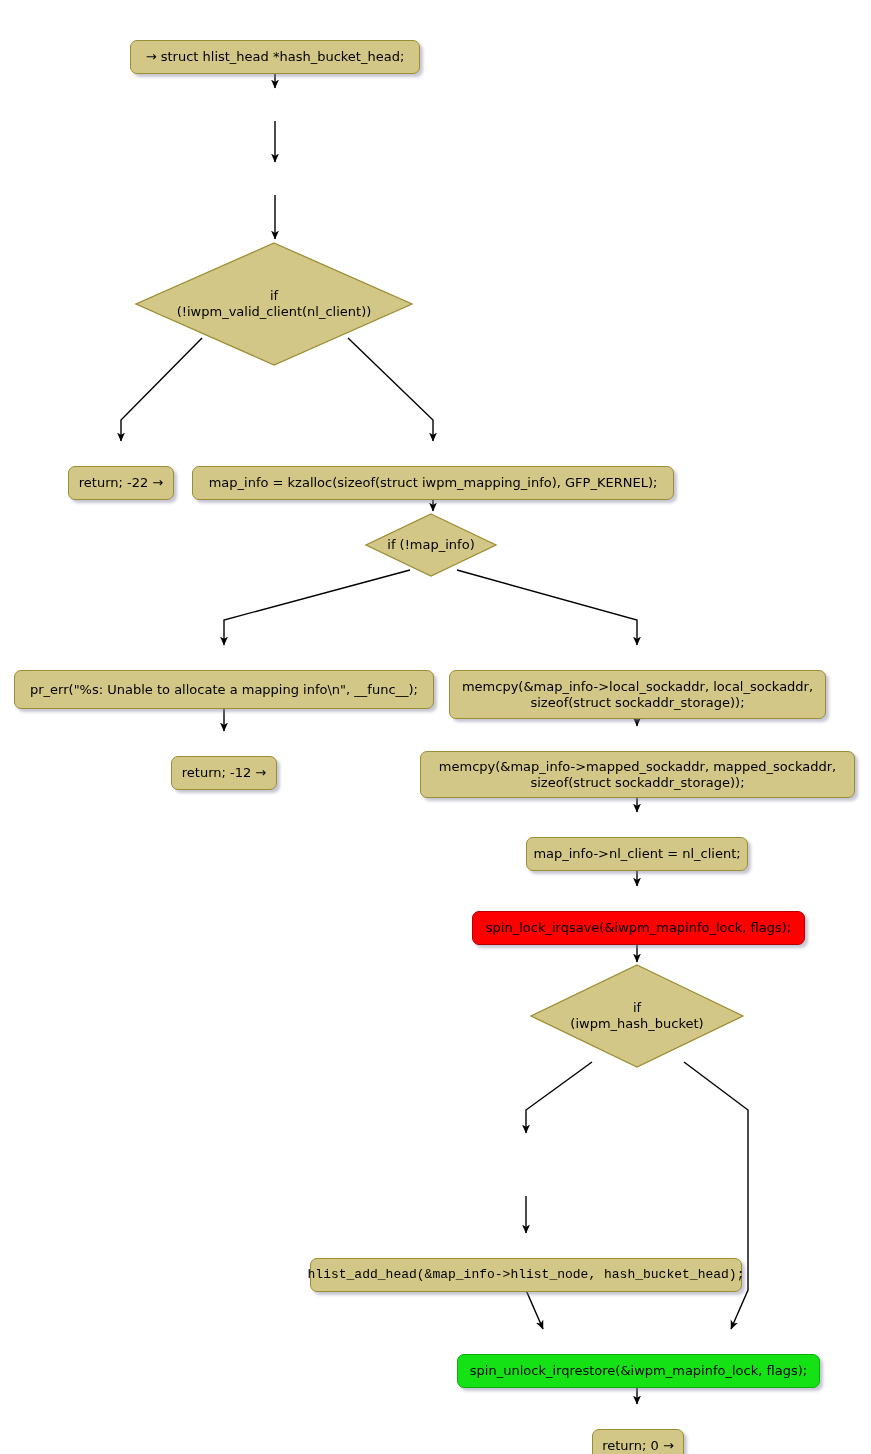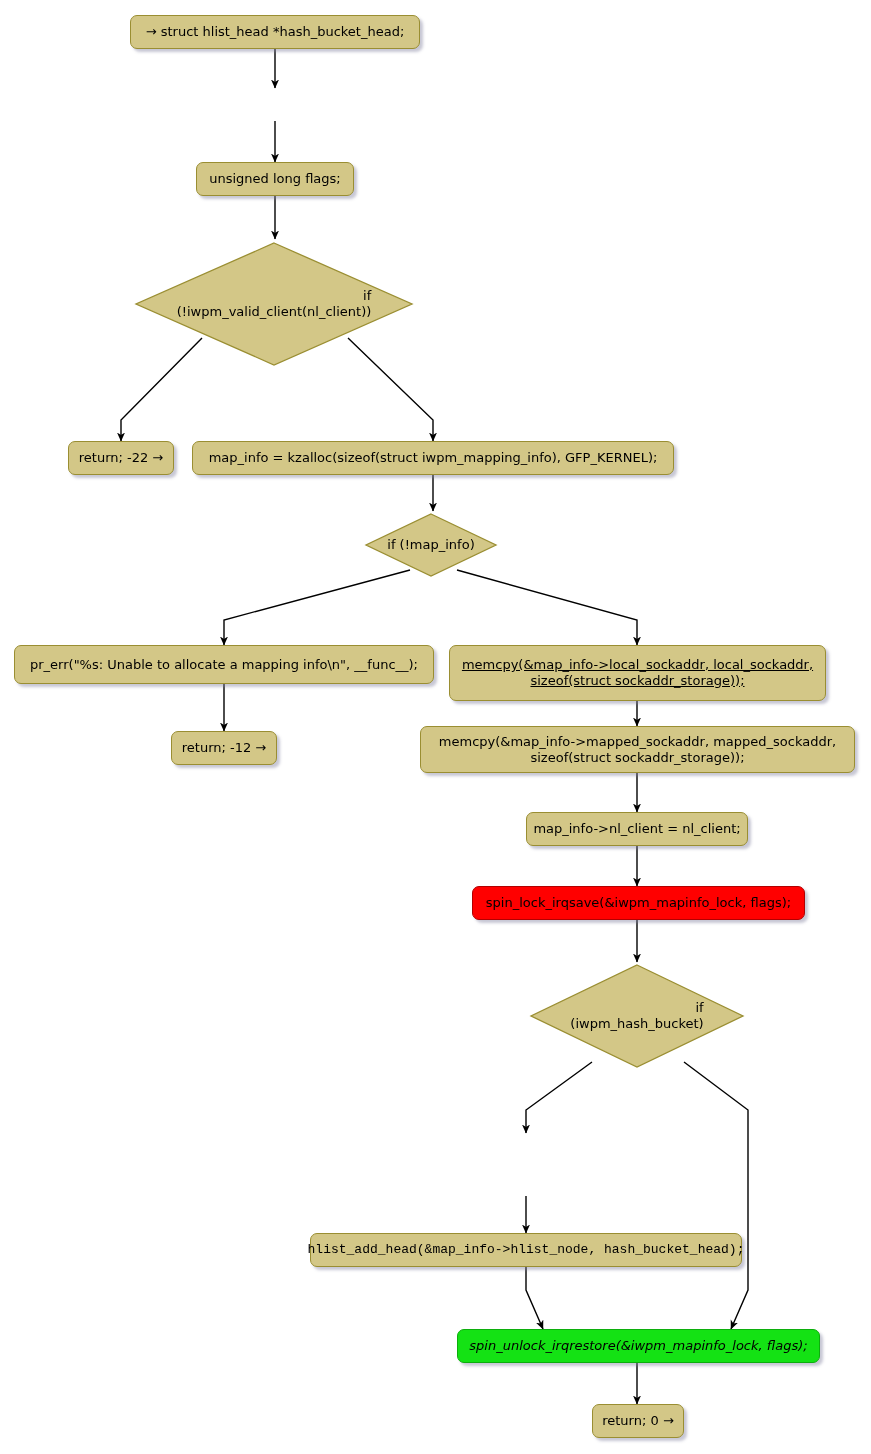--- a/index.html
+++ b/index.html
@@ -34,36 +34,36 @@
     text-align: center;
     font-size: 13px;
     line-height: 16px;
     color: #000000;
     white-space: pre;
     border-radius: 7px;
     border: 1.3px solid #9A8E32;
     background: #D3C787;
     box-shadow: 3px 3px 3px rgba(130,130,160,0.45);
     padding: 16px 9px;
+    margin-top: 25px;
   }
   .node.highlight-red {
     background: #FF0000;
     border-color: #B20000;
   }
   .node.highlight-green {
     background: #14E214;
     border-color: #0CAE0C;
-    font-style: italic;
   }
   .diamond {
     position: absolute;
     display: flex;
     align-items: center;
     justify-content: center;
-    text-align: right;
+    text-align: center;
     font-size: 13px;
     line-height: 16px;
     color: #000000;
     white-space: pre;
   }
   .diamond .dia-shape {
     position: absolute;
     left: 0;
     top: 0;
     width: 100%;
@@ -124,21 +124,20 @@
 
       <path d="M526,1266 L526,1290 L543,1329"></path>
 
       <path d="M637,1363 L637,1404"></path>
     </g>
   </svg>
 
   <div class="node terminal" style="left:130px; top:15px; width:290px; height:33px;">→ struct hlist_head *hash_bucket_head;</div>
 
 
-  <div class="node" style="left:196px; top:162px; width:158px; height:33px;">unsigned long flags;</div>
 
   <div class="diamond" style="left:133px; top:240px; width:282px; height:128px;">
     <svg class="dia-shape" viewBox="0 0 282 128" preserveAspectRatio="none">
       <polygon points="141,3 279,64 141,125 3,64" fill="#D3C787" stroke="#9A8E32" stroke-width="1.3"></polygon>
     </svg>
     <span class="dia-label">if
 (!iwpm_valid_client(nl_client))</span>
   </div>
 
   <div class="node terminal" style="left:68px; top:441px; width:106px; height:33px;">return; -22 →</div>
@@ -149,21 +148,21 @@
     <svg class="dia-shape" viewBox="0 0 134 66" preserveAspectRatio="none">
       <polygon points="67,2 132,33 67,64 2,33" fill="#D3C787" stroke="#9A8E32" stroke-width="1.3"></polygon>
     </svg>
     <span class="dia-label">if (!map_info)</span>
   </div>
 
   <div class="node" style="left:14px; top:645px; width:420px; height:39px;">pr_err("%s: Unable to allocate a mapping info\n", __func__);</div>
 
   <div class="node terminal" style="left:171px; top:731px; width:106px; height:33px;">return; -12 →</div>
 
-  <div class="node" style="left:449px; top:645px; width:377px; height:56px;text-decoration:underline;">memcpy(&amp;map_info-&gt;local_sockaddr, local_sockaddr,
+  <div class="node" style="left:449px; top:645px; width:377px; height:49px;">memcpy(&amp;map_info-&gt;local_sockaddr, local_sockaddr,
 sizeof(struct sockaddr_storage));</div>
 
   <div class="node" style="left:420px; top:726px; width:435px; height:47px;">memcpy(&amp;map_info-&gt;mapped_sockaddr, mapped_sockaddr,
 sizeof(struct sockaddr_storage));</div>
 
   <div class="node" style="left:526px; top:812px; width:222px; height:32px;">map_info-&gt;nl_client = nl_client;</div>
 
   <div class="node highlight-red" style="left:472px; top:886px; width:333px; height:34px;">spin_lock_irqsave(&amp;iwpm_mapinfo_lock, flags);</div>
 
   <div class="diamond" style="left:528px; top:962px; width:218px; height:108px;">

